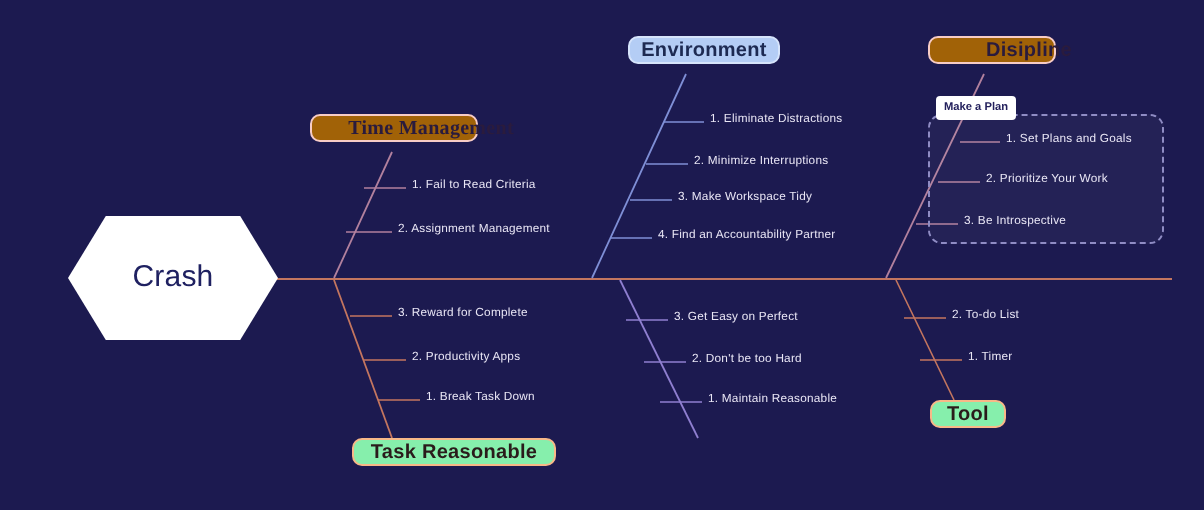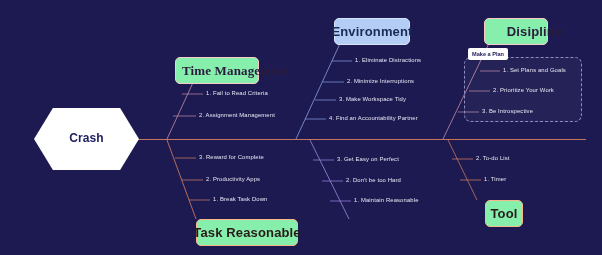--- a/index.html
+++ b/index.html
@@ -21,40 +21,39 @@
     position: absolute;
     left: 34px; top: 108px;
     width: 105px; height: 62px;
     background: #ffffff;
     clip-path: polygon(18% 0%, 82% 0%, 100% 50%, 82% 100%, 18% 100%, 0% 50%);
     display: flex; align-items: center; justify-content: center;
     text-align: center;
   }
   .hex-label {
     color: #1f2161;
-    font-size: 12px;
-    font-weight: bold;
+    font-size: 15px;
+    font-weight: normal;
     line-height: 1.28;
     letter-spacing: .1px;
   }
 
   
   .cat {
     position: absolute;
     display: flex; align-items: center; justify-content: center;
     border-radius: 5px;
-    font-size: 13px;
+    font-size: 10px;
     font-weight: bold;
     letter-spacing: .15px;
     white-space: nowrap;
     padding: 0 7px;
-    height: 27px;
-    margin-left: 20px;
+    height: 14px;
   }
-  .cat.salmon   { background: #86efac; color: #2a1b3d; border: 1.4px solid #f7ccc6; padding-left: 44px; }
+  .cat.salmon   { background: #a16207; color: #2a1b3d; border: 1.4px solid #f7ccc6; padding-left: 44px; }
   .cat.skyblue  { background: #b4cdf5; color: #1d2a52; border: 1.4px solid #d6e4fb; }
   .cat.orange   { background: #86efac; color: #2a1b1b; border: 1.4px solid #f7b888; }
   .cat.indigo   { background: #4a4dc0; color: #ffffff; border: 1.4px solid #6d70d6; }
 
   #cat-time   { left: 155px; top: 57px;  width: 84px; font-family: Liberation Serif, serif; }
   #cat-env    { left: 314px; top: 18px;  width: 76px; }
   #cat-disc   { left: 464px; top: 18px;  width: 64px; }
   #cat-task   { left: 176px; top: 219px; width: 102px; }
   #cat-att    { left: 327px; top: 219px; width: 56px; }
   #cat-tool   { left: 465px; top: 200px; width: 38px; }

